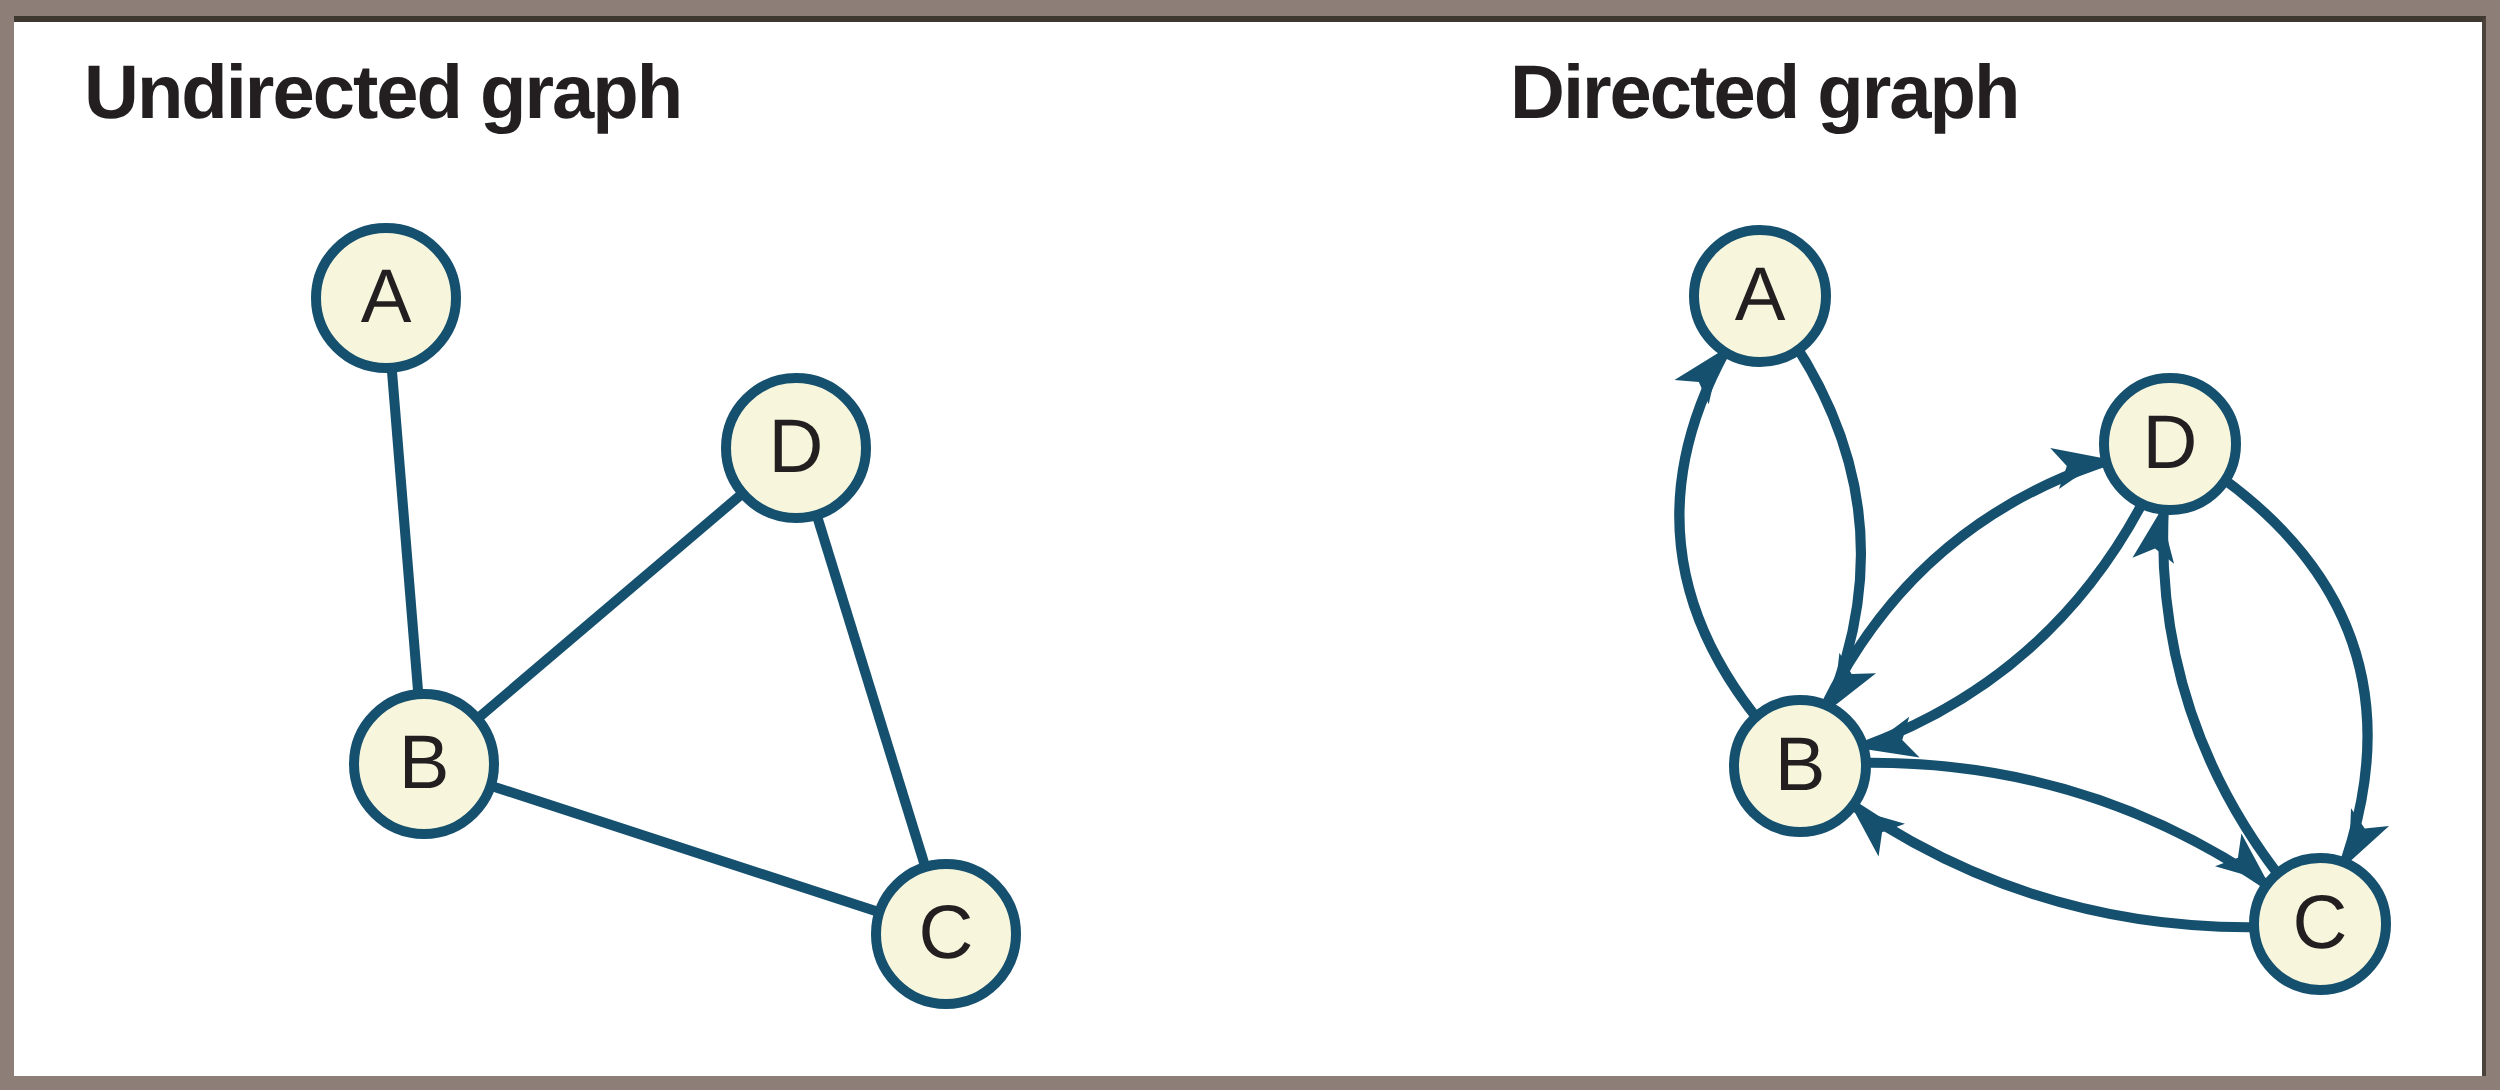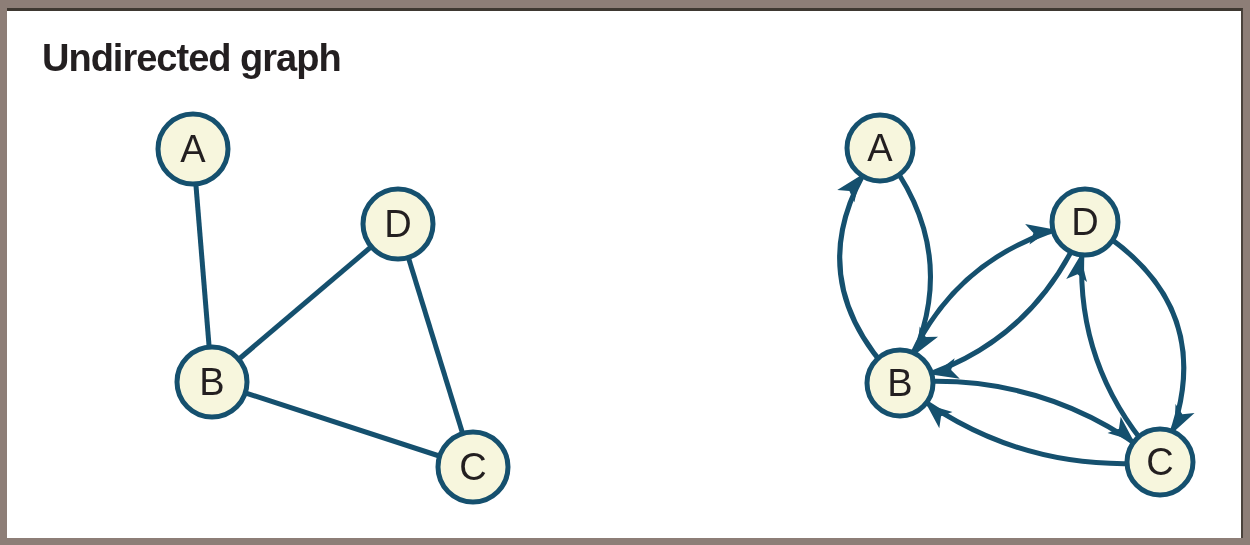--- a/index.html
+++ b/index.html
@@ -8,34 +8,35 @@
     position:relative; width:1250px; height:545px;
     background:#8d7e77; overflow:hidden;
   }
   #panel {
     position:absolute; left:7px; top:8px; right:7px; bottom:7px;
     background:#ffffff;
     border-top:3px solid #3e3831;
     border-right:2px solid #4a423b;
   }
   .graph-title {
-    position:absolute; top:39px; line-height:1;
+    position:absolute; top:28px; line-height:1;
     font-size:38px; font-weight:700; letter-spacing:-1px;
     color:#231f20; white-space:nowrap; z-index:3;
   }
   #title-undirected { left:42px; }
   #title-directed  { left:755px; }
   #graphs-svg { position:absolute; left:0; top:0; z-index:2; }
 </style>
 </head>
 <body>
 
 <div id="frame">
   <div id="panel"></div>
   <div id="title-undirected" class="graph-title">Undirected graph</div>
+  <div id="title-directed" class="graph-title">Directed graph</div>
   <svg id="graphs-svg" width="1250" height="545">
       <line x1="193" y1="149" x2="212" y2="382" stroke="#15506e" stroke-width="5"></line>
       <line x1="212" y1="382" x2="398" y2="224" stroke="#15506e" stroke-width="5"></line>
       <line x1="398" y1="224" x2="473" y2="467" stroke="#15506e" stroke-width="5"></line>
       <line x1="212" y1="382" x2="473" y2="467" stroke="#15506e" stroke-width="5"></line>
       <circle cx="193" cy="149" r="35" fill="#f7f6dd" stroke="#15506e" stroke-width="5"></circle>
       <text x="193" y="149" text-anchor="middle" dominant-baseline="central" fill="#231f20" font-size="38" font-family="&quot;Liberation Sans&quot;, sans-serif">A</text>
       <circle cx="398" cy="224" r="35" fill="#f7f6dd" stroke="#15506e" stroke-width="5"></circle>
       <text x="398" y="224" text-anchor="middle" dominant-baseline="central" fill="#231f20" font-size="38" font-family="&quot;Liberation Sans&quot;, sans-serif">D</text>
       <circle cx="212" cy="382" r="35" fill="#f7f6dd" stroke="#15506e" stroke-width="5"></circle>

